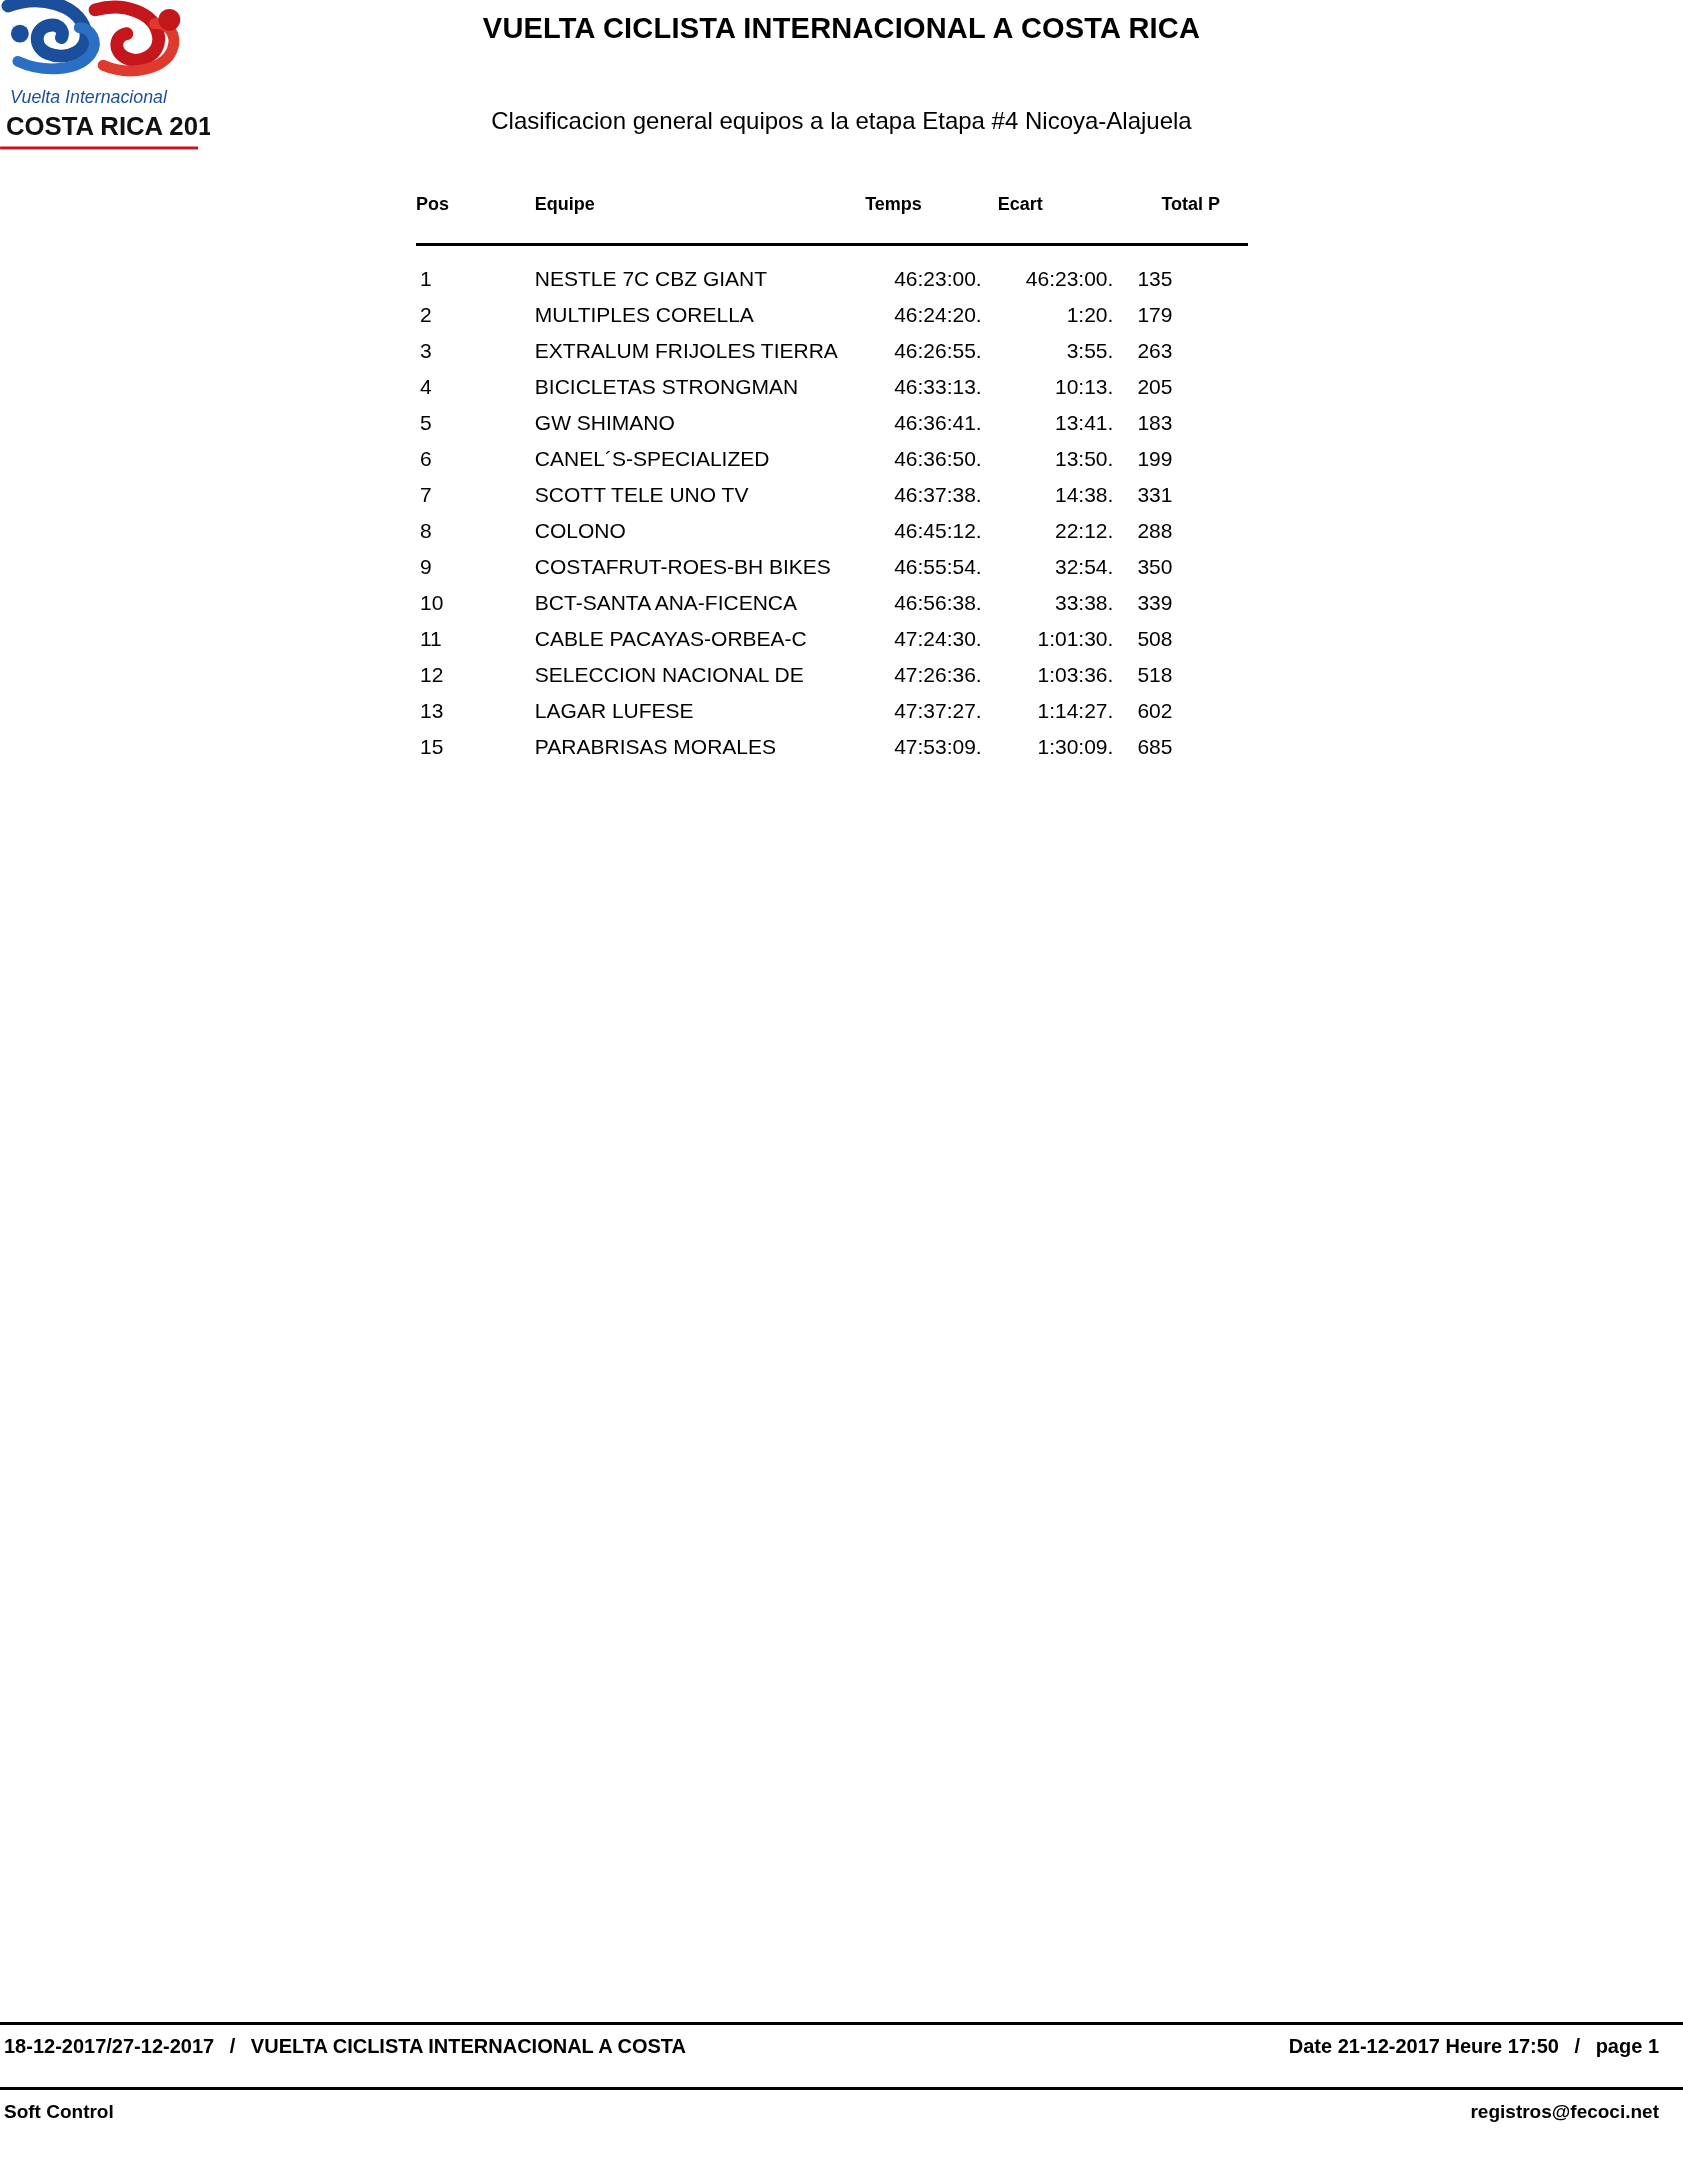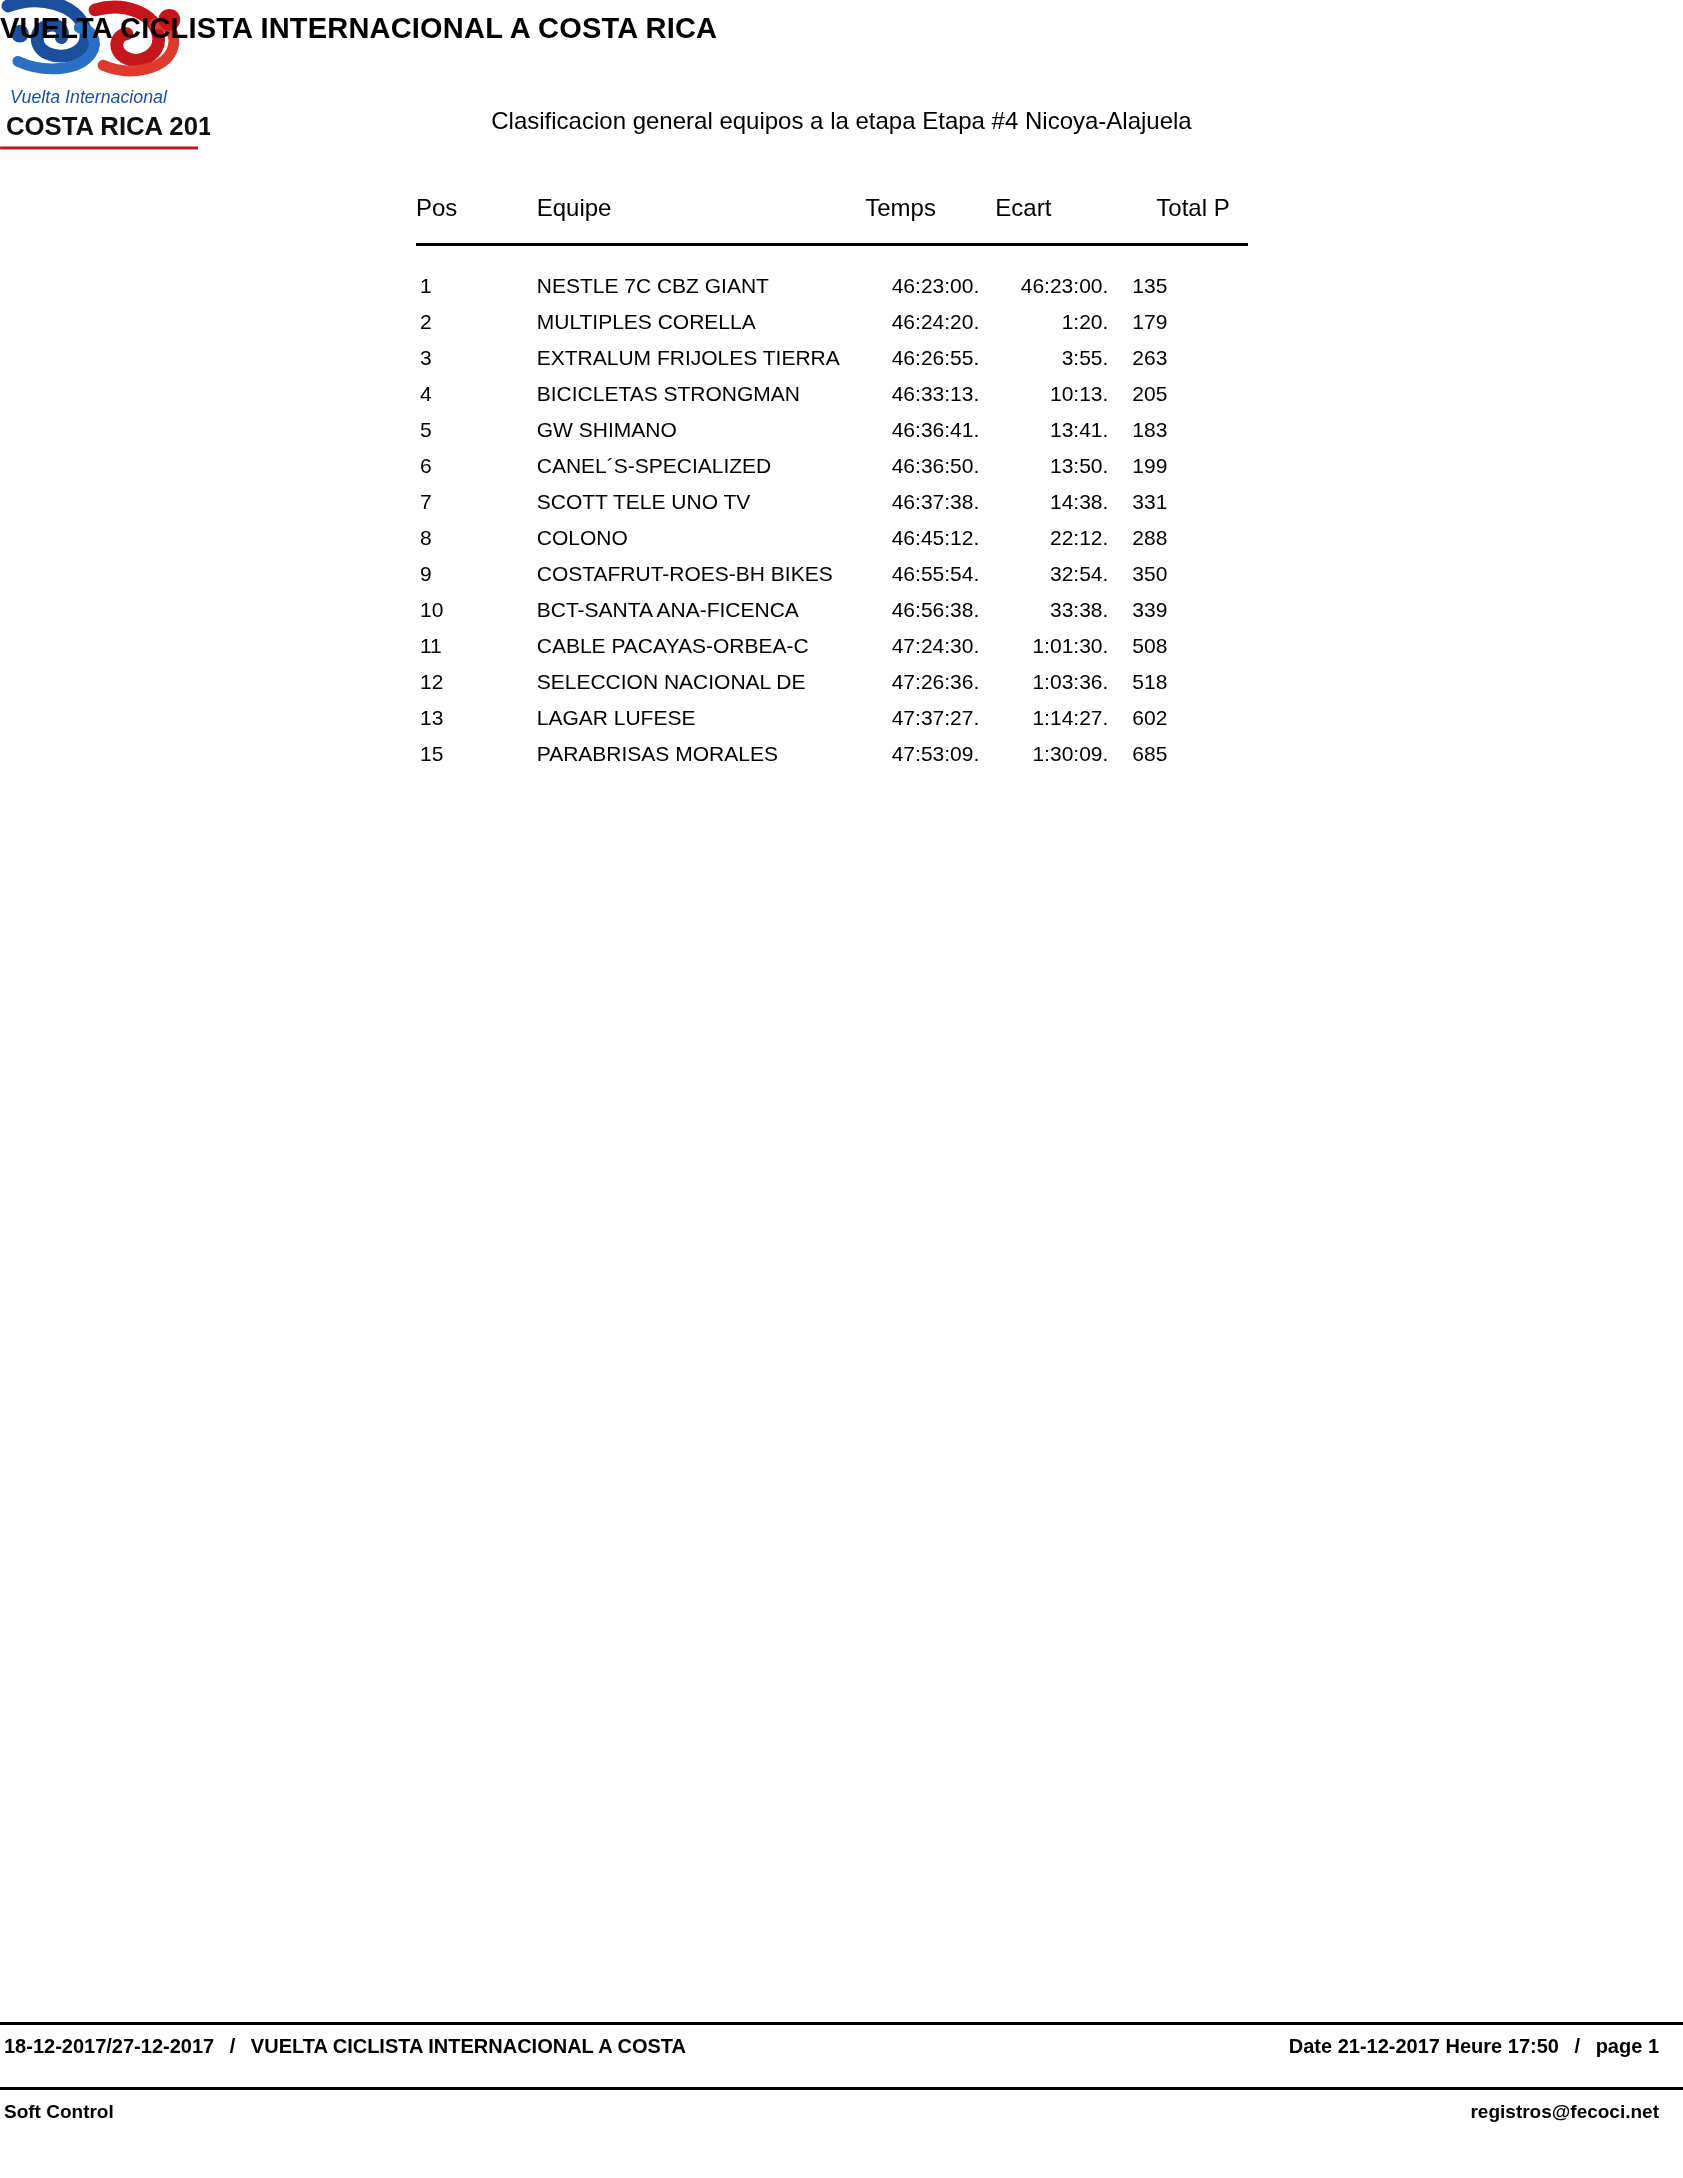--- a/index.html
+++ b/index.html
@@ -25,21 +25,21 @@
     height: 194px;
   }
   .logo svg { display: block; }
 
   
   .doc-title {
     position: absolute;
     left: 0;
     top: 12px;
     width: 1683px;
-    text-align: left;
+    text-align: center;
     font-size: 29px;
     font-weight: bold;
     letter-spacing: 0.2px;
   }
   .doc-subtitle {
     position: absolute;
     left: 0;
     top: 107px;
     width: 1683px;
     text-align: center;
@@ -53,22 +53,22 @@
     left: 416px;
     top: 194px;
     width: 832px;
   }
   table.results {
     border-collapse: collapse;
     font-size: 21px;
     width: 832px;
   }
   table.results thead th {
-    font-size: 24px;
-    font-weight: normal;
+    font-size: 18px;
+    font-weight: bold;
     padding: 0 0 10px 0;
     text-align: left;
     vertical-align: bottom;
     white-space: nowrap;
   }
   .head-rule {
     position: absolute;
     left: 416px;
     top: 243px;
     width: 832px;

